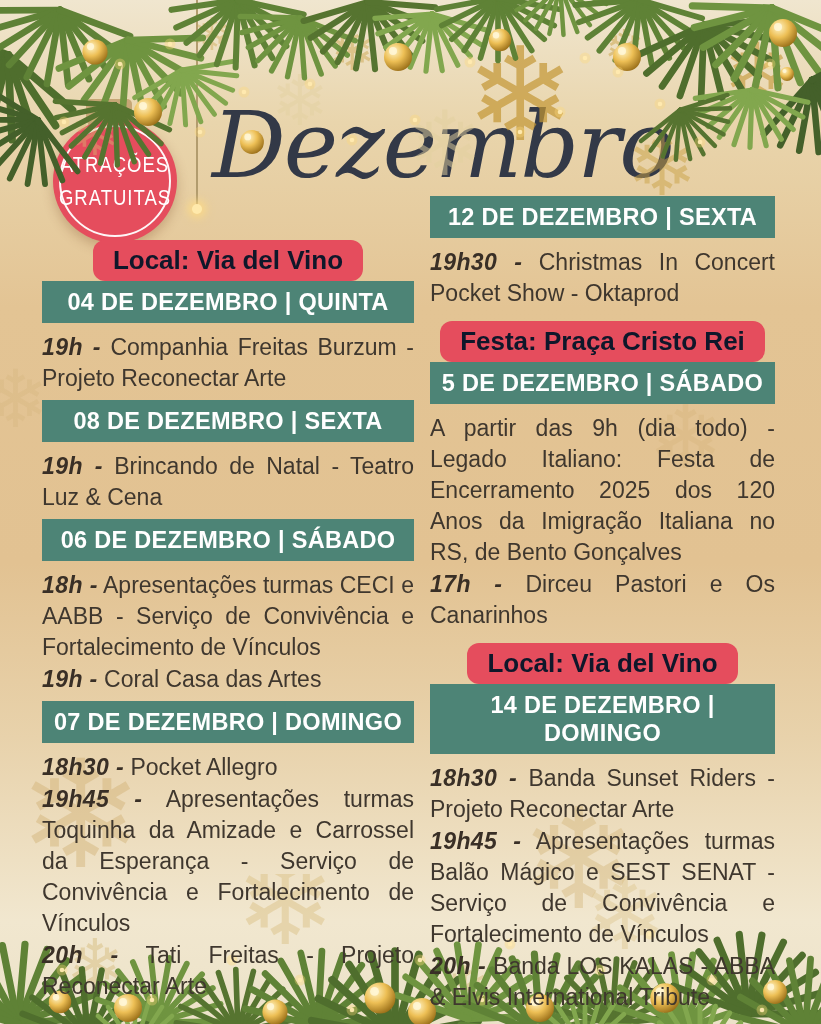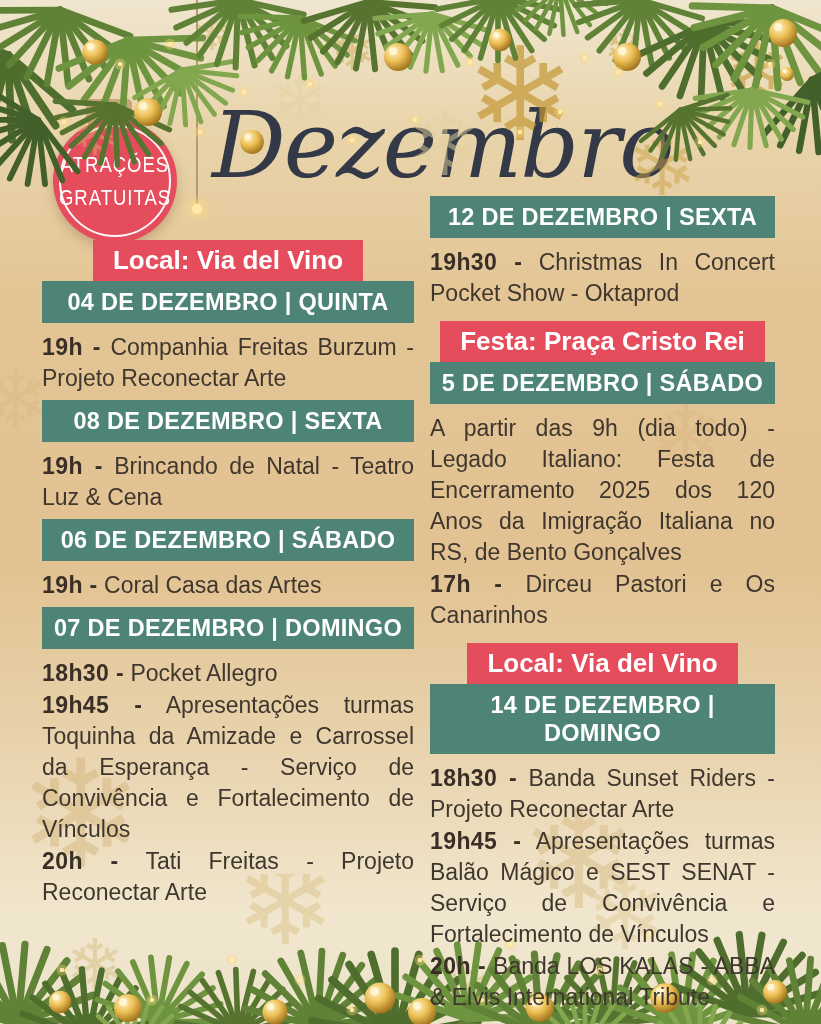--- a/index.html
+++ b/index.html
@@ -35,31 +35,31 @@
   #title{
     position:absolute;left:212px;top:92px;width:436px;z-index:2;text-align:center;
     font-family:"DejaVu Serif",serif;font-style:italic;font-size:92px;color:#333947;letter-spacing:-2px;
   }
 
   .col{position:absolute;z-index:5;}
   #col-left{left:42px;top:240px;width:372px;}
   #col-right{left:430px;top:196px;width:345px;}
 
   .loc{
-    background:#e54d5d;color:#ffffff;font-weight:700;font-size:26px;line-height:29px;
-    text-align:left;padding:6px 20px;width:fit-content;margin:12px auto 0;
+    background:#e54d5d;color:#0f172a;font-weight:700;font-size:26px;line-height:29px;
+    text-align:left;padding:6px 20px;width:fit-content;margin:12px auto 0;border-radius:12px;
   }
   .banner-date{
     background:#4d8476;color:#ffffff;font-weight:700;font-size:23.5px;line-height:28px;
     text-align:center;padding:7px 4px;margin:6px 0 9px;letter-spacing:.3px;
   }
   .loc + .banner-date{margin-top:0;}
   .col > :first-child{margin-top:0;}
   .event{font-size:23px;line-height:31px;color:#3f372e;text-align:justify;margin:1px 0;}
-  .event strong{color:#392f26;letter-spacing:.4px;}
+  .event strong{color:#392f26;letter-spacing:.4px;font-style:italic;}
 </style>
 </head>
 <body>
 
 <div id="page">
 
   <div class="bgflake" id="flake-a">❄</div>
   <div class="bgflake" id="flake-b">❄</div>
   <div class="bgflake" id="flake-c">❄</div>
   <div class="bgflake" id="flake-d">❄</div>
@@ -74,20 +74,21 @@
 
   <div id="title">Dezembro</div>
 
   <div class="col" id="col-left">
       <div class="loc">Local: Via del Vino</div>
       <div class="banner-date">04 DE DEZEMBRO | QUINTA</div>
       <p class="event"><strong>19h -</strong> <span>Companhia Freitas Burzum - Projeto Reconectar Arte</span></p>
       <div class="banner-date">08 DE DEZEMBRO | SEXTA</div>
       <p class="event"><strong>19h -</strong> <span>Brincando de Natal - Teatro Luz &amp; Cena</span></p>
       <div class="banner-date">06 DE DEZEMBRO | SÁBADO</div>
+      <p class="event"><strong>18h -</strong> <span>Apresentações turmas CECI e AABB - Serviço de Convivência e Fortalecimento de Vínculos</span></p>
       <p class="event"><strong>19h -</strong> <span>Coral Casa das Artes</span></p>
       <div class="banner-date">07 DE DEZEMBRO | DOMINGO</div>
       <p class="event"><strong>18h30 -</strong> <span>Pocket Allegro</span></p>
       <p class="event"><strong>19h45 -</strong> <span>Apresentações turmas Toquinha da Amizade e Carrossel da Esperança - Serviço de Convivência e Fortalecimento de Vínculos</span></p>
       <p class="event"><strong>20h -</strong> <span>Tati Freitas - Projeto Reconectar Arte</span></p>
     </div>
   <div class="col" id="col-right">
       <div class="banner-date">12 DE DEZEMBRO | SEXTA</div>
       <p class="event"><strong>19h30 -</strong> <span>Christmas In Concert Pocket Show - Oktaprod</span></p>
       <div class="loc">Festa: Praça Cristo Rei</div>

